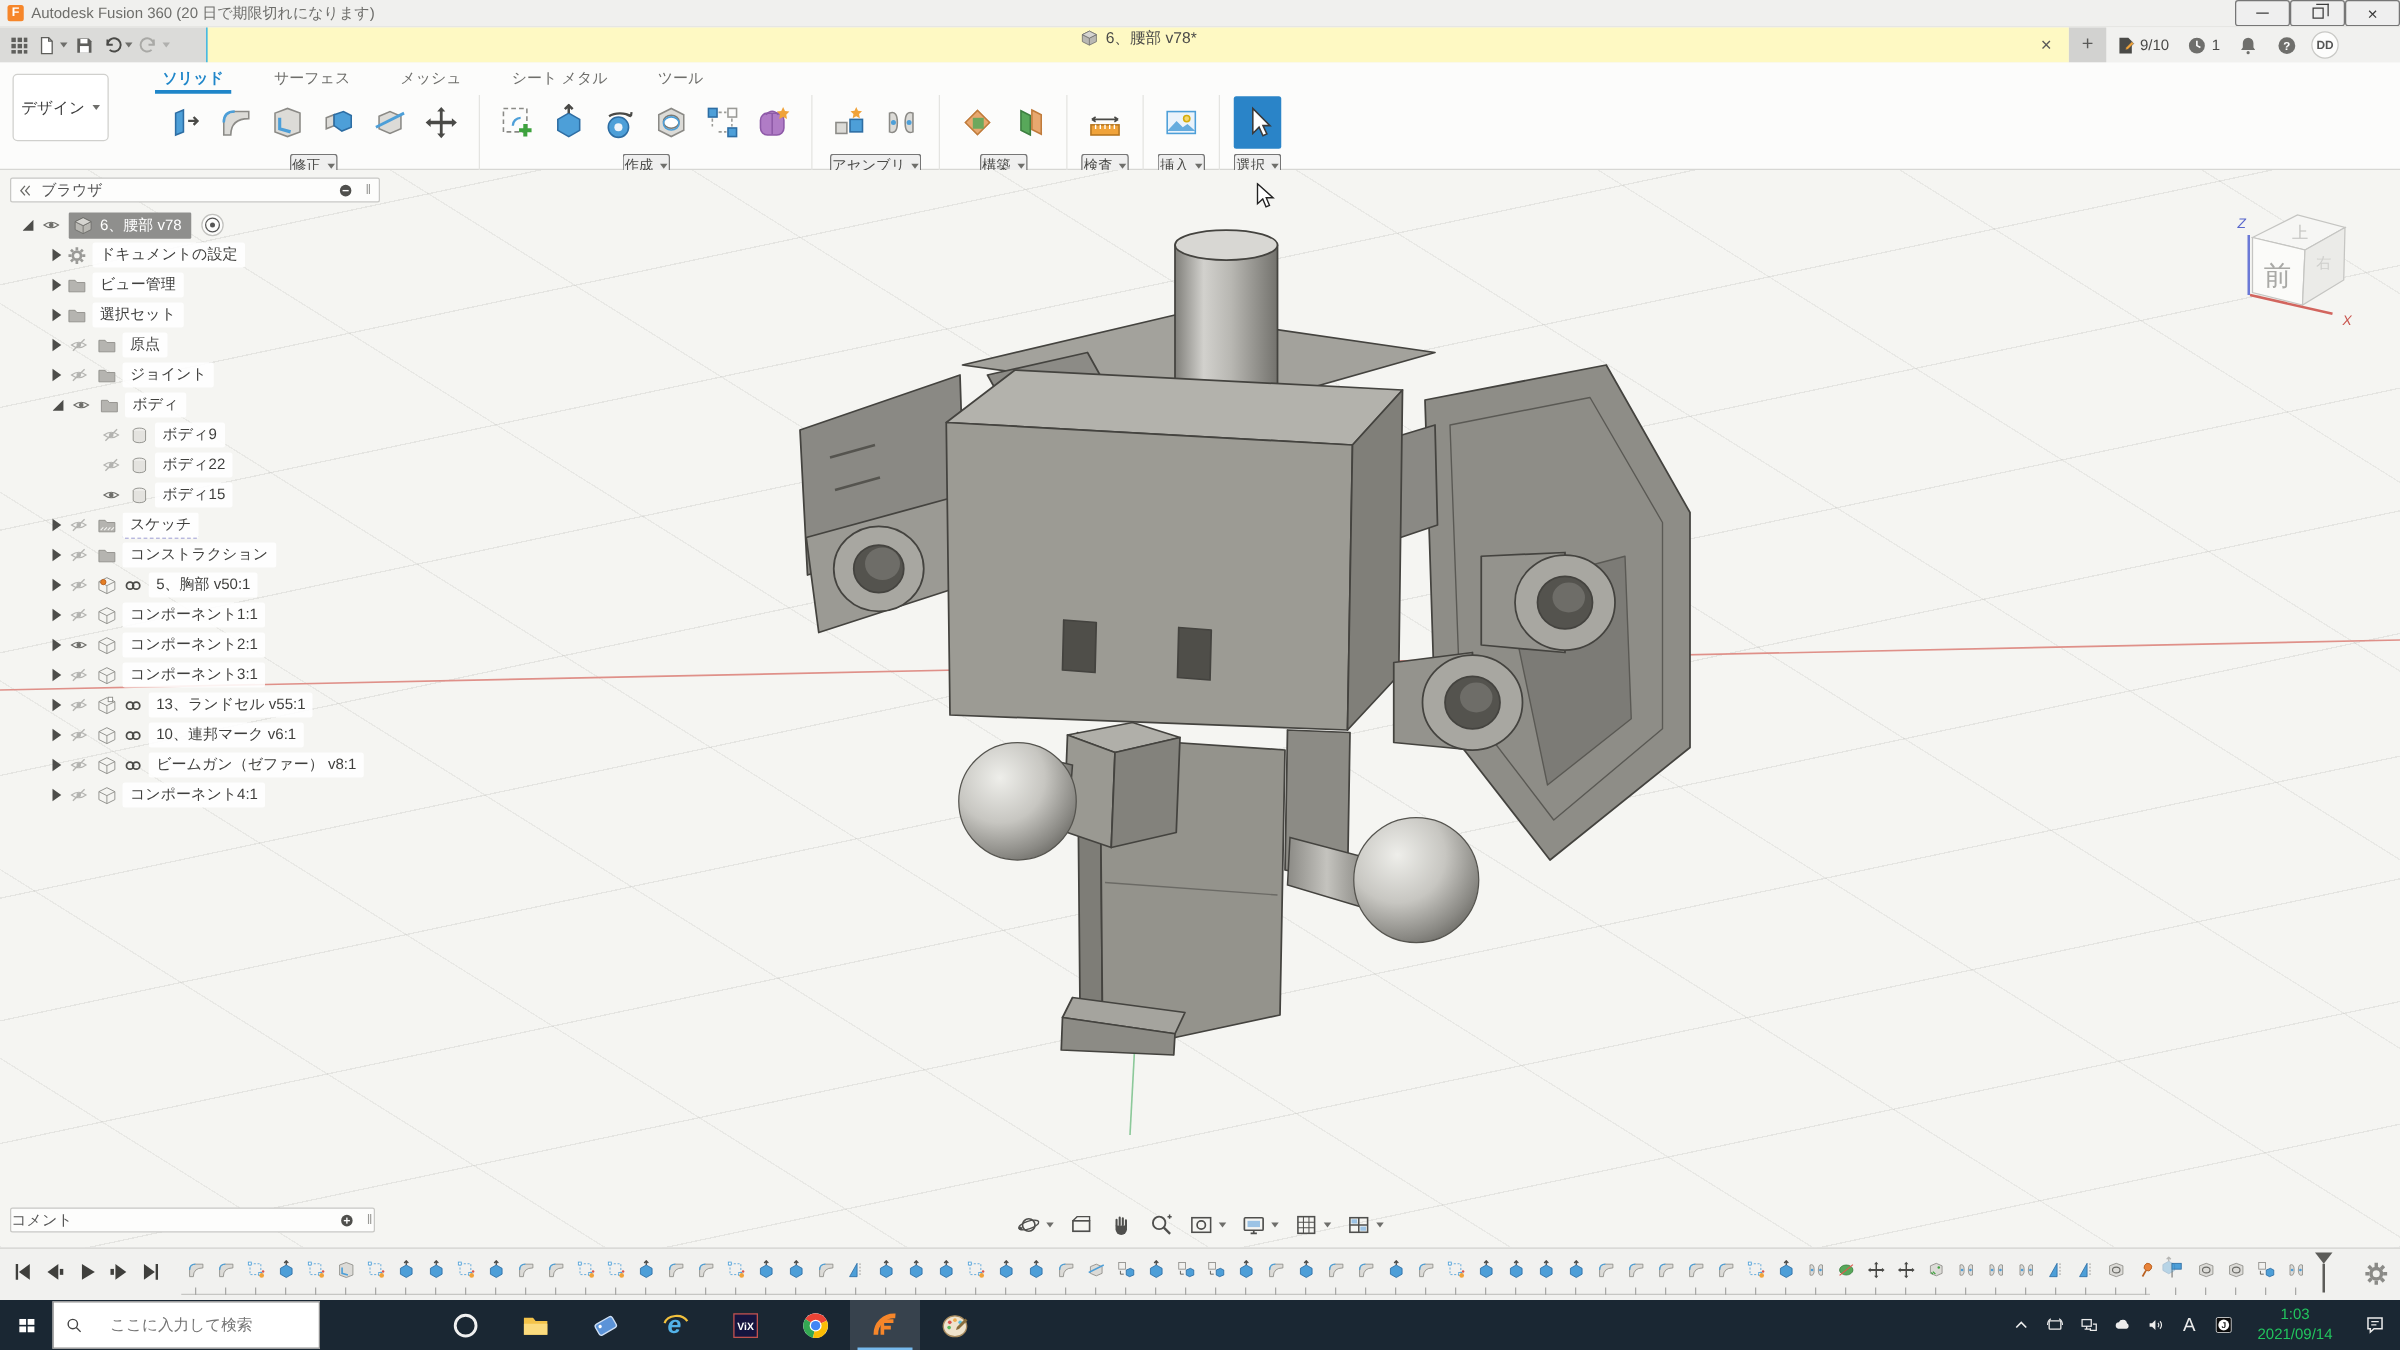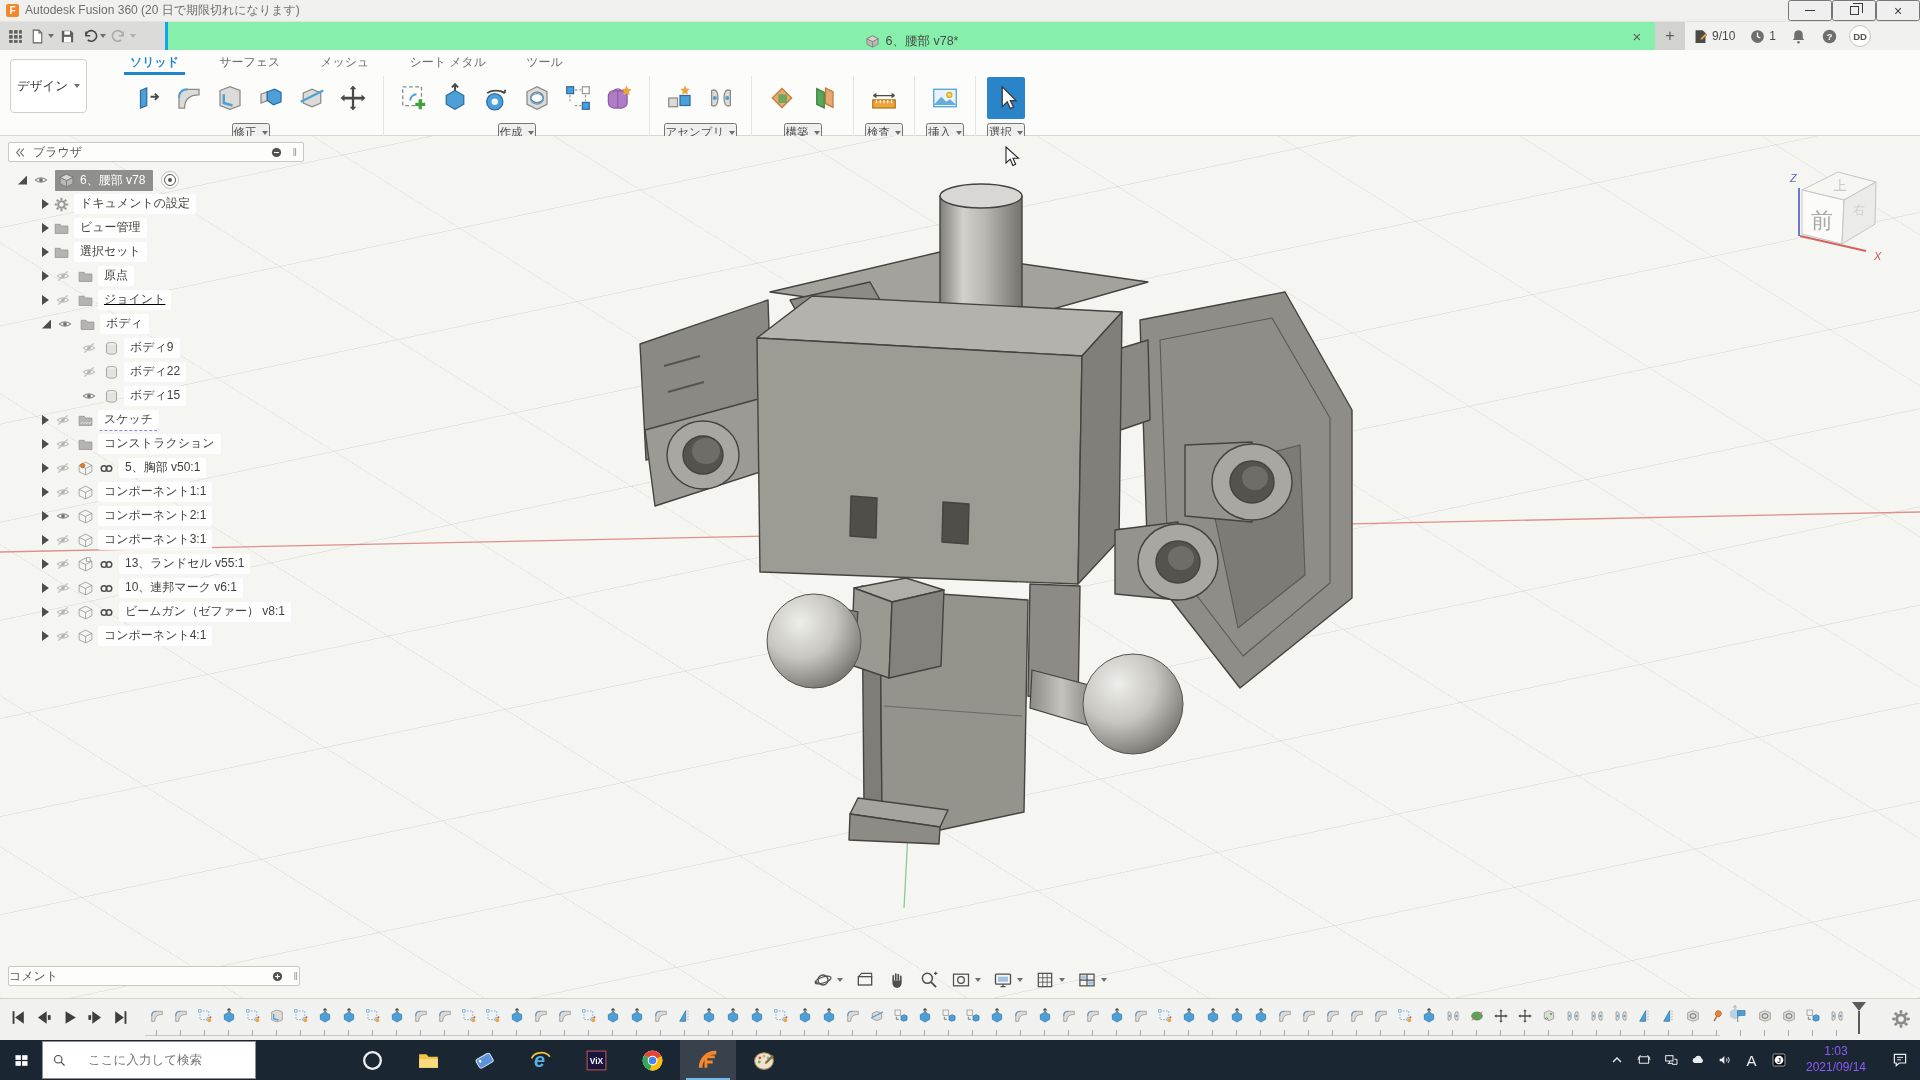--- a/index.html
+++ b/index.html
@@ -22,22 +22,22 @@
   .glyph-close { font-size:14px; line-height:1; color:#3c3c3c; }
 
   
   .row2 { height:28px; display:flex; background:#f1f1ef; }
   .qat { width:165px; background:#dbdbd9; display:flex; align-items:center; padding-left:5px; gap:1px; }
   .qat-btn { height:24px; display:flex; align-items:center; border:none; background:transparent; padding:0 2px; }
   .qat-btn .ic { width:17px; height:17px; }
   .caret { width:0; height:0; border-left:3.5px solid transparent; border-right:3.5px solid transparent;
     border-top:4px solid #6e6e6b; display:inline-block; margin-left:2px; }
   .caret.dim { border-top-color:#b0b0ae; }
-  .tabstrip { flex:1; background:#86efac; border-left:3px solid #0ea5e9; position:relative;
-    display:flex; align-items:flex-end; justify-content:center; }
+  .tabstrip { flex:1; background:#fef9c3; border-left:1px solid #0ea5e9; position:relative;
+    display:flex; align-items:flex-start; justify-content:center; }
   .doctab { display:flex; align-items:center; gap:6px; font-size:12.5px; color:#4a4a48; }
   .doctab .ic { width:15px; height:15px; }
   .tab-close { position:absolute; right:6px; top:0; height:100%; width:24px; display:flex;
     align-items:center; justify-content:center; font-size:15px; color:#5a5a58; background:transparent; border:none; }
   .tabright { width:265px; display:flex; align-items:center; background:#f1f1ef; }
   .newtab-btn { width:30px; height:28px; background:#d2d2d0; border:none; font-size:16px; color:#5a5a58; }
   .badge-btn { display:flex; align-items:center; gap:3px; border:none; background:transparent;
     font-size:12px; color:#4a4a48; padding:0 7px; height:28px; }
   .badge-btn .ic { width:17px; height:17px; }
   .avatar { width:22px; height:22px; border-radius:50%; background:#fdfdfc; border:1px solid #c9c9c6;
@@ -148,21 +148,21 @@
   .task-apps { display:flex; margin-left:88px; }
   .app-btn { width:56px; height:40px; display:flex; align-items:center; justify-content:center;
     background:transparent; border:none; position:relative; }
   .app-btn .ic { width:25px; height:25px; }
   .app-btn.active { background:rgba(255,255,255,0.13); }
   .app-btn.active:after { content:""; position:absolute; left:6px; right:6px; bottom:0; height:2px; background:#76b9ed; }
   .tray { margin-left:auto; display:flex; align-items:center; }
   .tray-btn { width:27px; height:40px; display:flex; align-items:center; justify-content:center;
     background:transparent; border:none; color:#ececec; font-size:13px; }
   .tray-btn .ic { width:16px; height:16px; }
-  .tb-clock { width:88px; text-align:center; color:#8b5cf6; font-size:12px; line-height:1.3; padding:0 2px; }
+  .tb-clock { width:88px; text-align:center; color:#22c55e; font-size:12px; line-height:1.3; padding:0 2px; }
   .tb-action { width:40px; height:40px; display:flex; align-items:center; justify-content:center;
     background:transparent; border:none; }
   .tb-action .ic { width:18px; height:18px; }
 </style>
 </head>
 <body>
 
 <div id="app">
 
   <div class="titlebar">
@@ -700,21 +700,21 @@
                 <line x1="4" y1="20" x2="20" y2="4" stroke="#b3b3b0" stroke-width="1.8"></line>
               </svg>
             </button>
             <span class="tico">
               <svg viewBox="0 0 24 24">
                 <path d="M3 6 h7 l2 2.5 h9 V19 H3 Z" fill="#b5b4b0" stroke="#8f8e89"></path>
               </svg>
             </span>
             <span class="pill">原点</span>
           </div>
-          <div class="trow" style="padding-left: 34px; text-decoration: underline;">
+          <div class="trow" style="padding-left: 34px;">
             <span class="arrow-c"></span>
             <button class="eye">
               <svg viewBox="0 0 24 24">
                 <path d="M2 12 Q12 4.5 22 12 Q12 19.5 2 12 Z" fill="none" stroke="#b3b3b0" stroke-width="1.6"></path>
                 <circle cx="12" cy="12" r="3.2" fill="#b3b3b0"></circle>
                 <line x1="4" y1="20" x2="20" y2="4" stroke="#b3b3b0" stroke-width="1.8"></line>
               </svg>
             </button>
             <span class="tico">
               <svg viewBox="0 0 24 24">

